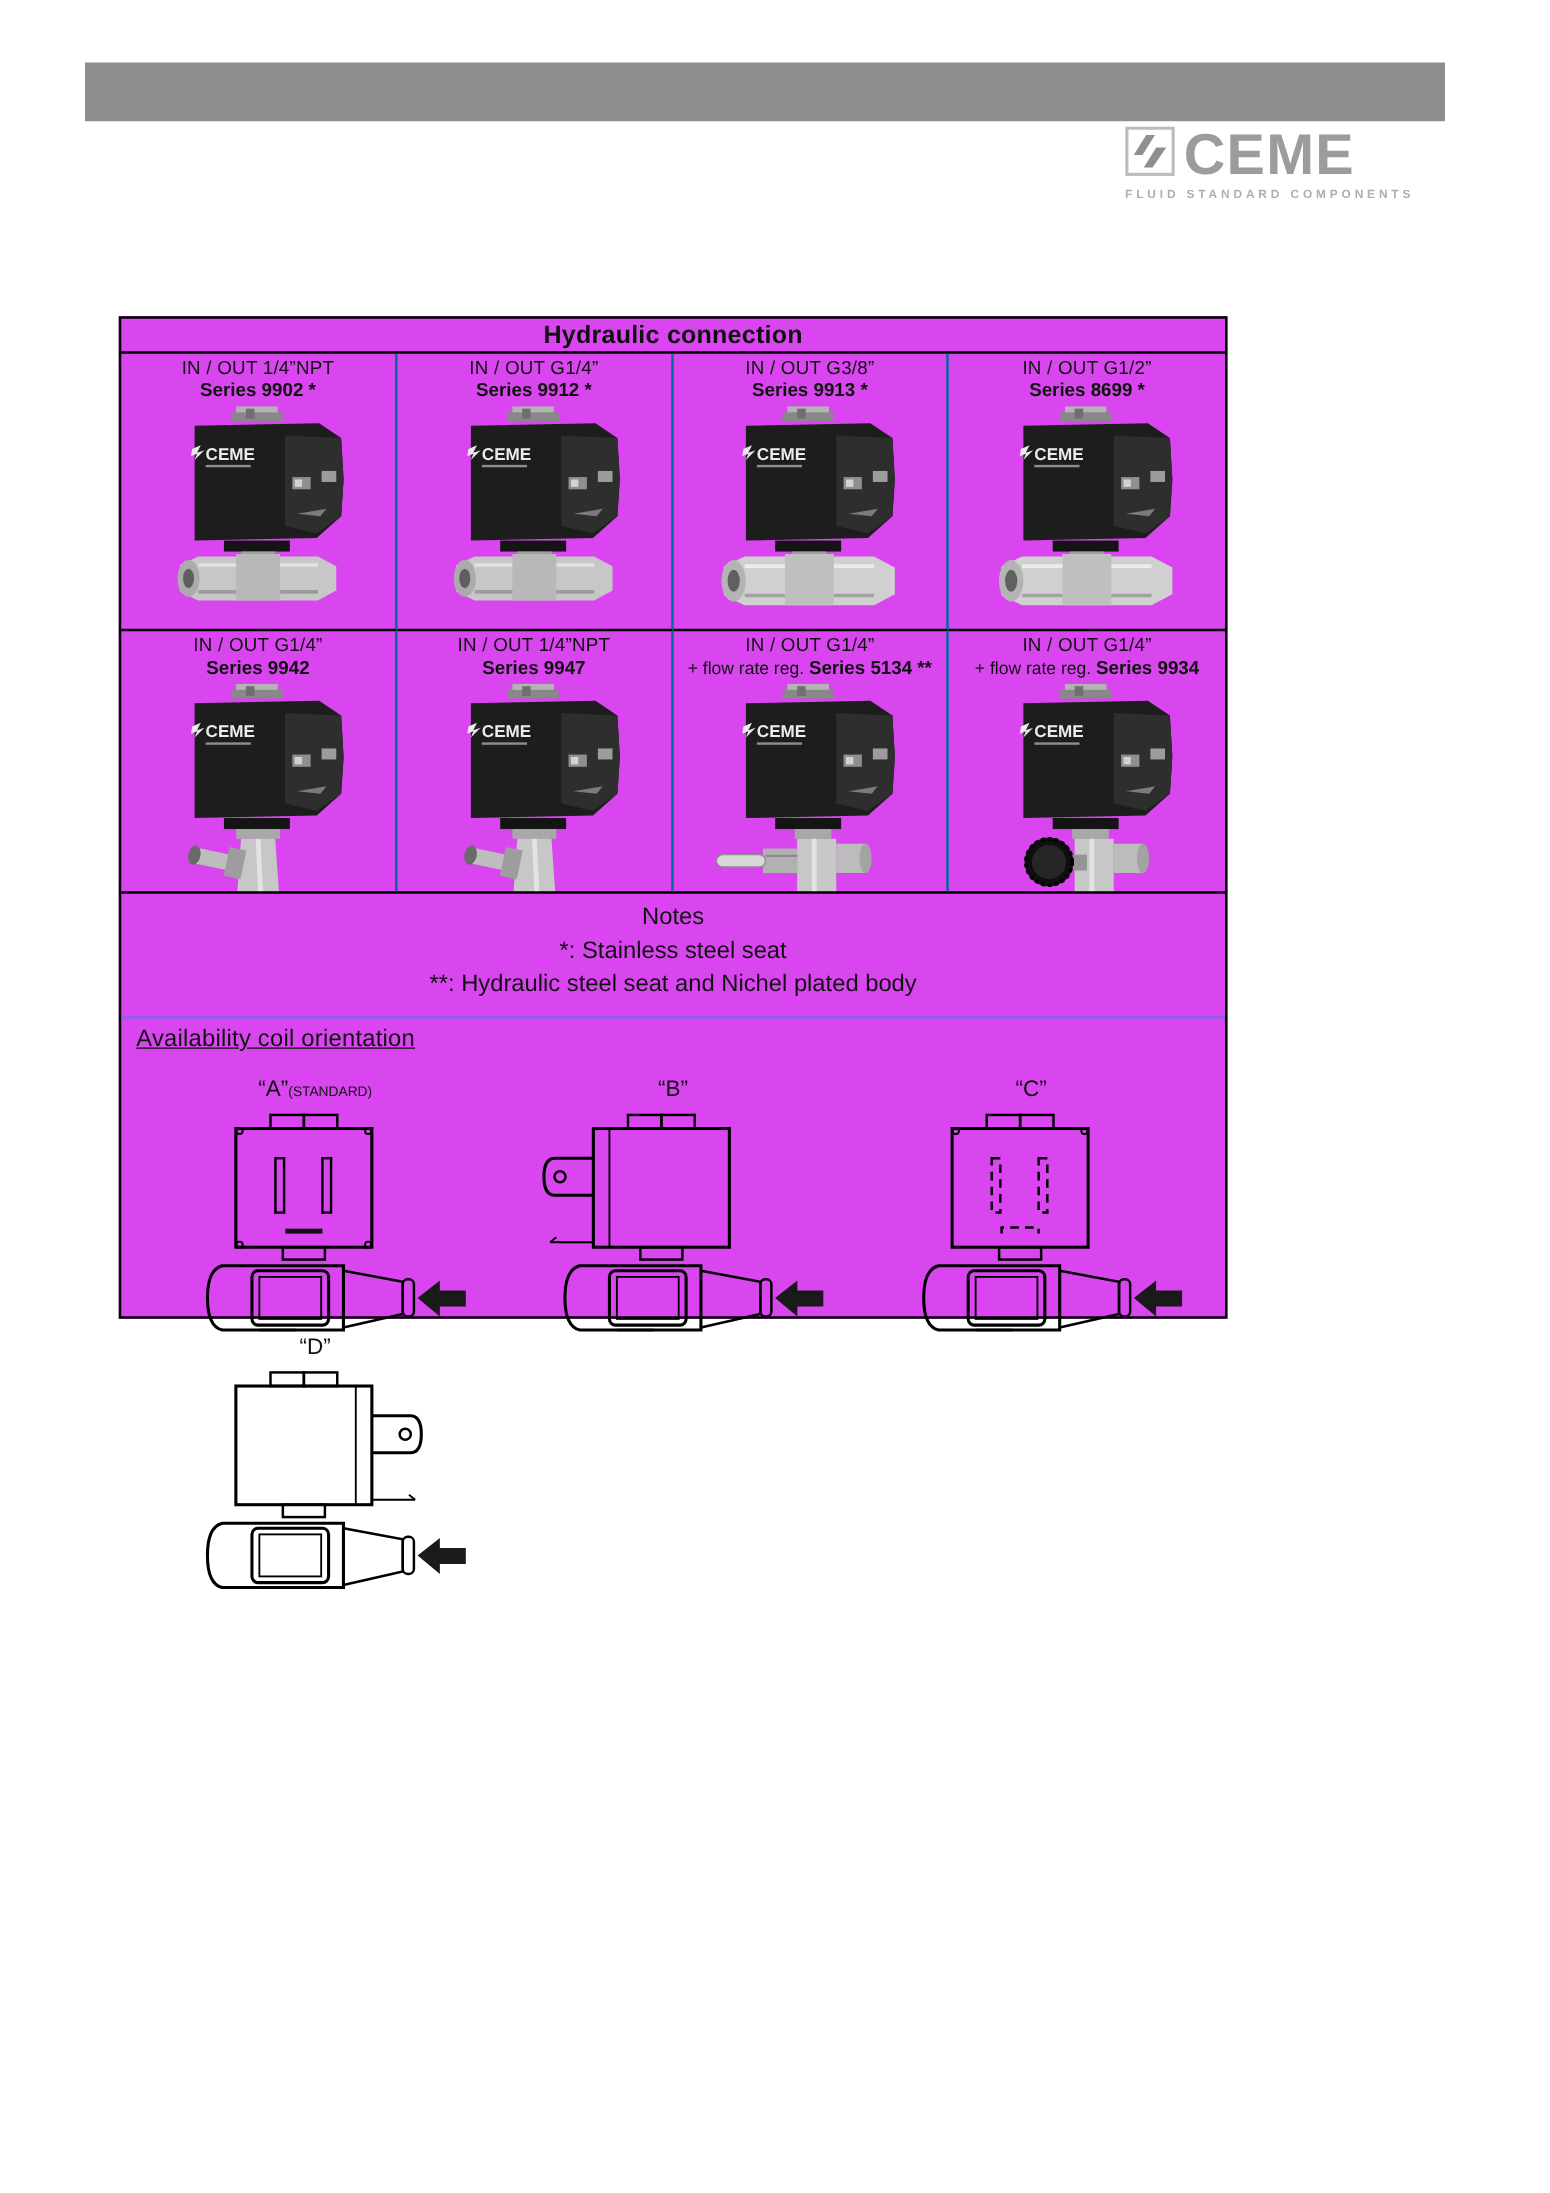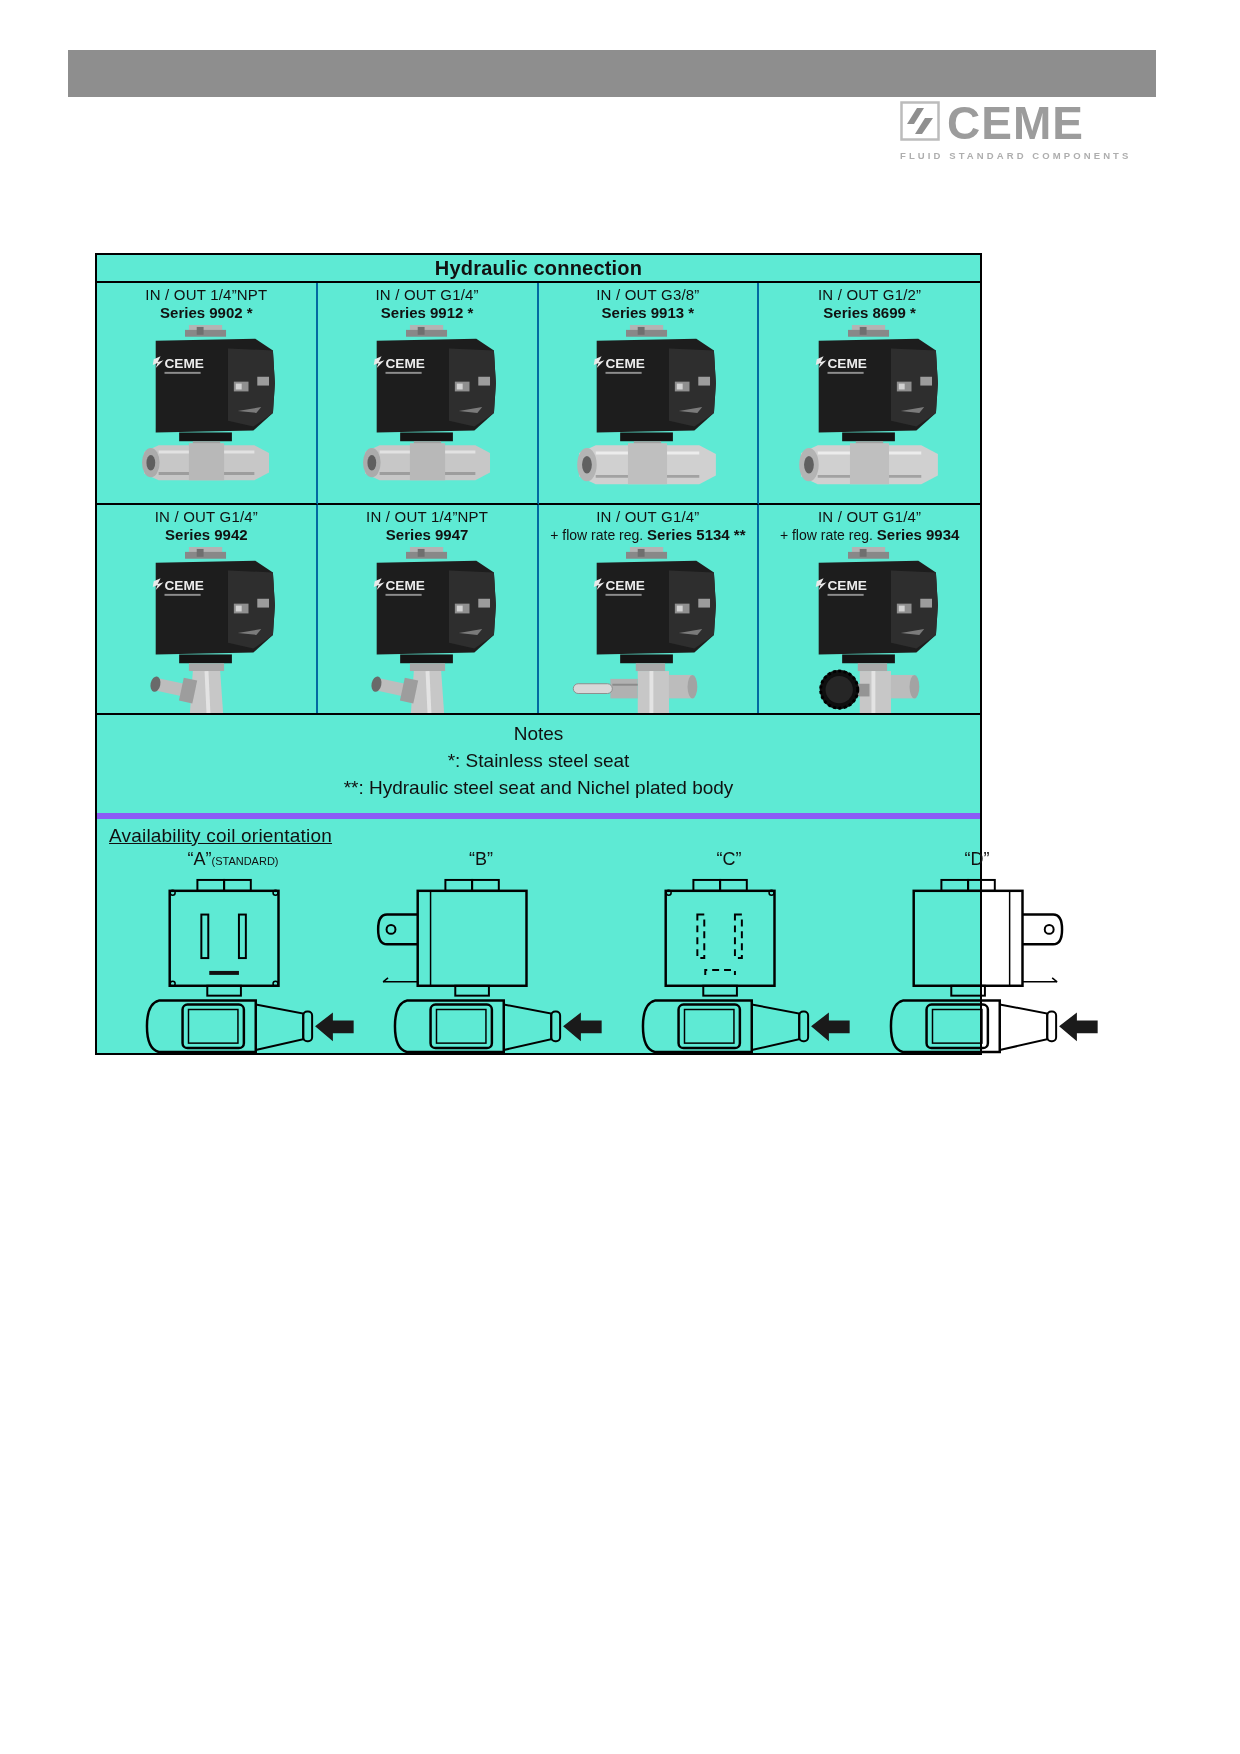--- a/index.html
+++ b/index.html
@@ -6,39 +6,39 @@
   html,body { background:#ffffff; }
   body { width:1240px; height:1754px; position:relative; font-family:"Liberation Sans", sans-serif; color:#111; }
 
   .topbar { position:absolute; left:68px; top:50px; width:1088px; height:47px; background:#8e8e8e; }
 
   .logo { position:absolute; top:100px; left:900px; width:260px; }
   .logo-row { display:flex; align-items:center; gap:7px; }
   .logo-text { font-size:46px; font-weight:bold; color:#9c9c9c; letter-spacing:1px; line-height:1; }
   .logo-tagline { margin-top:4px; font-size:9.5px; font-weight:bold; letter-spacing:3.1px; color:#aeaeae; white-space:nowrap; }
 
-  .doc { position:absolute; left:95px; top:253px; width:887px; border:2px solid #000; background:#5eead4; }
+  .doc { position:absolute; left:95px; top:253px; width:887px; border:2px solid #000; background:#d946ef; }
   .title-row { height:28px; border-bottom:2px solid #000; text-align:center; font-size:20px; font-weight:bold; letter-spacing:.2px; padding-top:2px; }
 
   .grid { display:grid; grid-template-columns:repeat(4,1fr); }
   .cell { border-right:2px solid #0369a1; overflow:hidden; }
   .cell:nth-child(4n) { border-right:none; }
   .cell.r1 { height:222px; border-bottom:2px solid #000; }
   .cell.r2 { height:208px; }
   .cap { text-align:center; padding-top:3px; height:42px; }
   .cap .l1 { font-size:15px; letter-spacing:.2px; }
   .cap .l2 { font-size:15px; font-weight:bold; margin-top:1px; }
   .cap .pref { font-weight:normal; font-size:14px; }
   .photo { display:flex; justify-content:center; align-items:flex-start; }
 
   .notes { border-top:2px solid #000; padding:5px 12px 12px 12px; font-size:19px; line-height:27px;text-align:center; }
 
-  .avail { border-top:6px solid #8b5cf6; height:240px; padding:6px 12px 0 12px; position:relative; }
+  .avail { border-top:2px solid #8b5cf6; height:240px; padding:6px 12px 0 12px; position:relative; }
   .avail-title { font-size:19px; text-decoration:underline; letter-spacing:.2px; }
-  .avail-grid { display:grid; grid-template-columns:repeat(4,1fr); margin-top:2px; }
+  .avail-grid { display:grid; grid-template-columns:repeat(3,1fr); margin-top:18px; }
   .avail-col { text-align:center; }
   .avail-label { font-size:18px; height:26px; }
   .avail-label .small { font-size:11px; }
   .coil-fig { display:flex; justify-content:center; }
 </style>
 </head>
 <body>
 
 <div class="topbar"></div>
 

